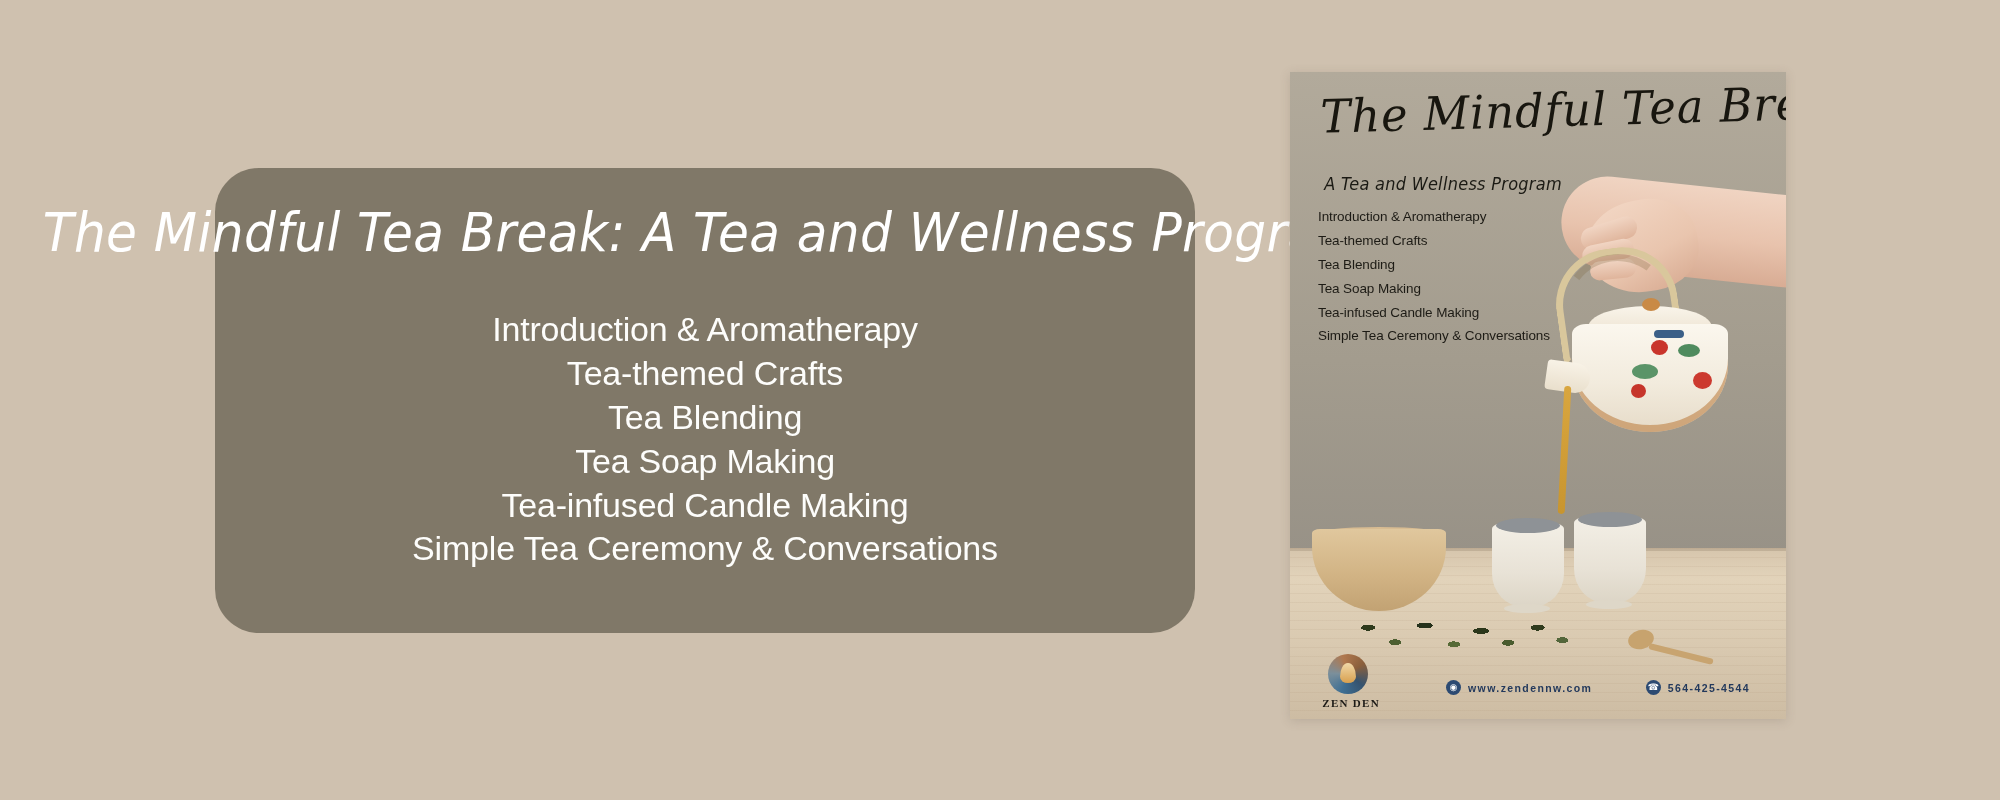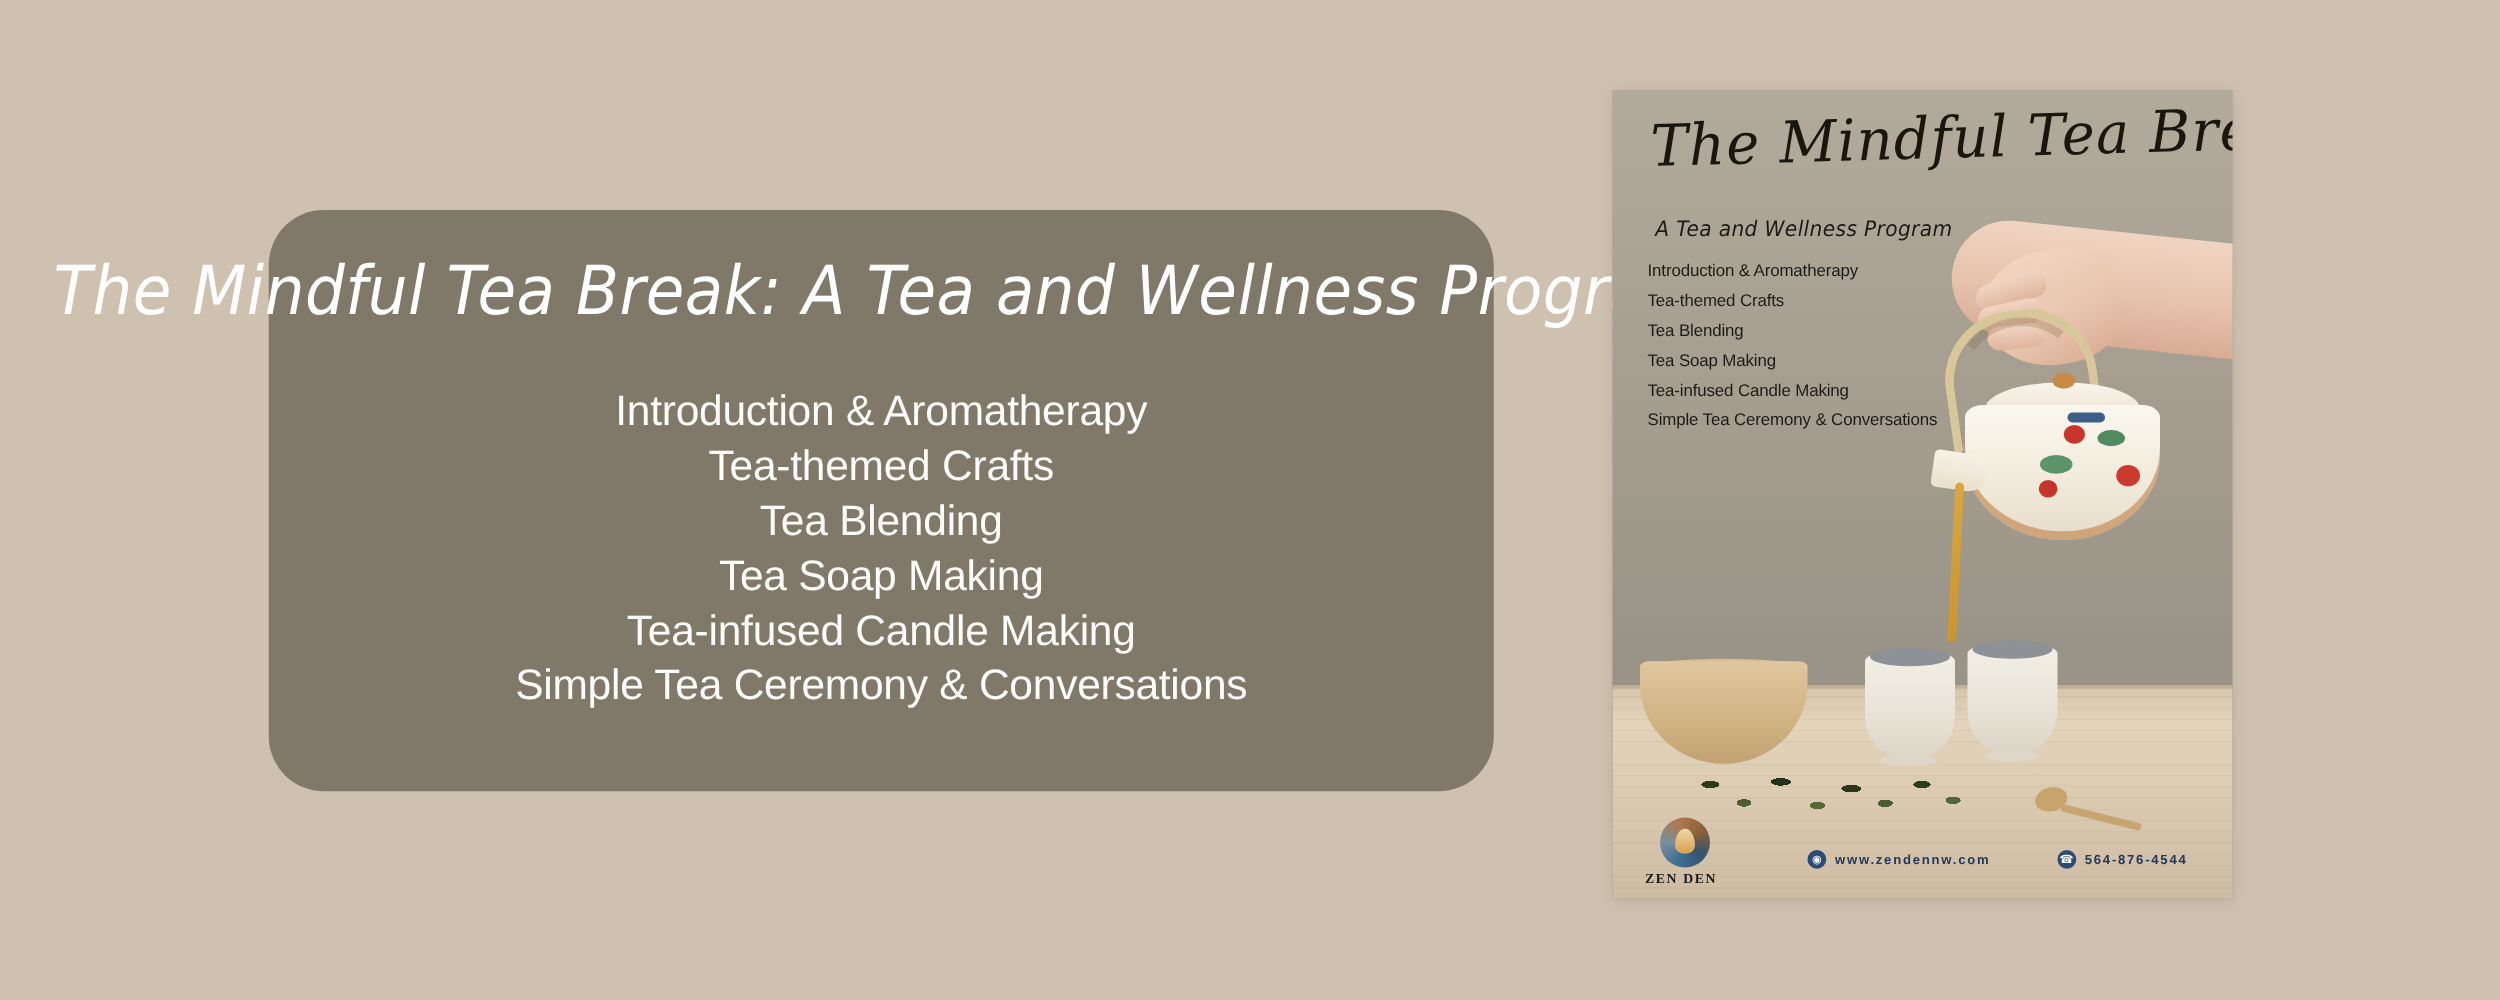--- a/index.html
+++ b/index.html
@@ -267,21 +267,21 @@
     transform:rotate(-14deg);
   }
   .spoon-stick{
     position:absolute;right:72px;bottom:62px;
     width:66px;height:6px;background:#c8a470;border-radius:4px;
     transform:rotate(14deg);
   }
 
   
   .p-footer{position:absolute;left:0;right:0;bottom:0;height:66px;}
-  .logo-wrap{position:absolute;left:26px;bottom:10px;width:64px;text-align:left;}
+  .logo-wrap{position:absolute;left:26px;bottom:10px;width:64px;text-align:right;}
   .logo-mark{
     width:40px;height:40px;margin:0 auto;border-radius:50%;
     background:conic-gradient(from 200deg,#3f6f93,#7b8f9b,#b0784e,#8a5f3c,#35536f,#3f6f93);
     position:relative;
   }
   .logo-mark:after{
     content:"";position:absolute;left:50%;top:50%;
     width:16px;height:20px;transform:translate(-50%,-55%);
     background:linear-gradient(180deg,#f0d8a8,#d8a04e);
     border-radius:50% 50% 50% 50%/70% 70% 32% 32%;
@@ -385,20 +385,20 @@
         <div class="logo-wrap">
           <div class="logo-mark"></div>
           <div class="logo-text">ZEN DEN</div>
         </div>
         <div class="contact c-web">
           <span class="c-ico">◉</span>
           <span class="c-txt">www.zendennw.com</span>
         </div>
         <div class="contact c-phone">
           <span class="c-ico">☎</span>
-          <span class="c-txt">564-876-4544</span>
+          <span class="c-txt">564-425-4544</span>
         </div>
       </div>
 
     </div>
   </div>
 
 </div>
 
 </body></html>

